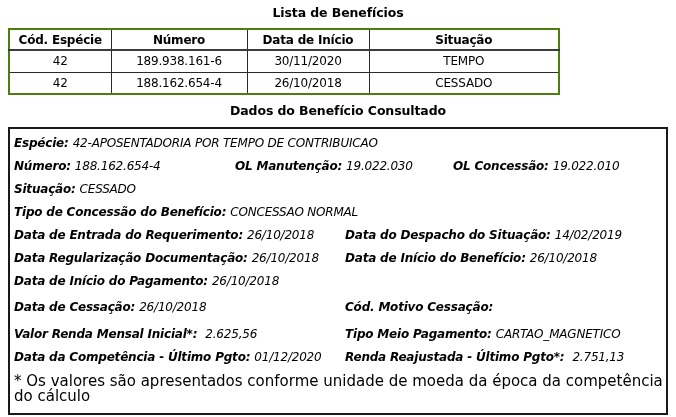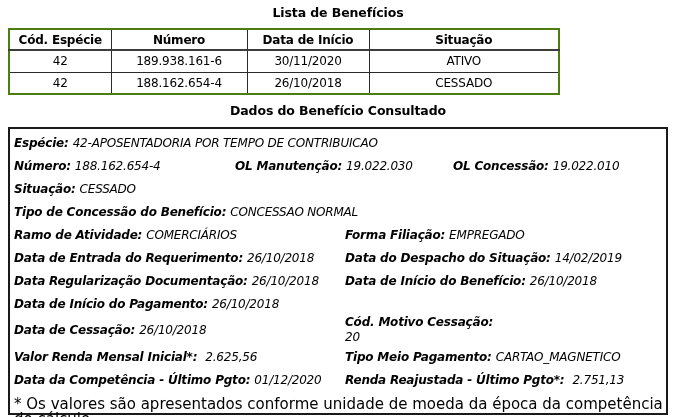--- a/index.html
+++ b/index.html
@@ -78,21 +78,21 @@
         <th>Número</th>
         <th>Data de Início</th>
         <th>Situação</th>
       </tr>
     </thead>
     <tbody>
       <tr>
         <td>42</td>
         <td>189.938.161-6</td>
         <td>30/11/2020</td>
-        <td>ATIVO</td>
+        <td>TEMPO</td>
       </tr>
       <tr>
         <td>42</td>
         <td>188.162.654-4</td>
         <td>26/10/2018</td>
         <td>CESSADO</td>
       </tr>
     </tbody>
   </table>
 
@@ -123,28 +123,20 @@
         <span class="lbl">Situação:</span><span class="val">CESSADO</span>
       </div>
     </div>
 
     <div class="row full">
       <div class="field">
         <span class="lbl">Tipo de Concessão do Benefício:</span><span class="val">CONCESSAO NORMAL</span>
       </div>
     </div>
 
-    <div class="row">
-      <div class="field">
-        <span class="lbl">Ramo de Atividade:</span><span class="val">COMERCIÁRIOS</span>
-      </div>
-      <div class="field">
-        <span class="lbl">Forma Filiação:</span><span class="val">EMPREGADO</span>
-      </div>
-    </div>
 
     <div class="row">
       <div class="field">
         <span class="lbl">Data de Entrada do Requerimento:</span><span class="val">26/10/2018</span>
       </div>
       <div class="field">
         <span class="lbl">Data do Despacho do Situação:</span><span class="val">14/02/2019</span>
       </div>
     </div>
 
@@ -162,21 +154,20 @@
         <span class="lbl">Data de Início do Pagamento:</span><span class="val">26/10/2018</span>
       </div>
     </div>
 
     <div class="row tall">
       <div class="field">
         <span class="lbl">Data de Cessação:</span><span class="val">26/10/2018</span>
       </div>
       <div class="field two-line">
         <span class="lbl">Cód. Motivo Cessação:</span>
-          <span class="val">20</span>
       </div>
     </div>
 
     <div class="row">
       <div class="field">
         <span class="lbl">Valor Renda Mensal Inicial*:</span><span class="val wide">2.625,56</span>
       </div>
       <div class="field">
         <span class="lbl">Tipo Meio Pagamento:</span><span class="val">CARTAO_MAGNETICO</span>
       </div>

